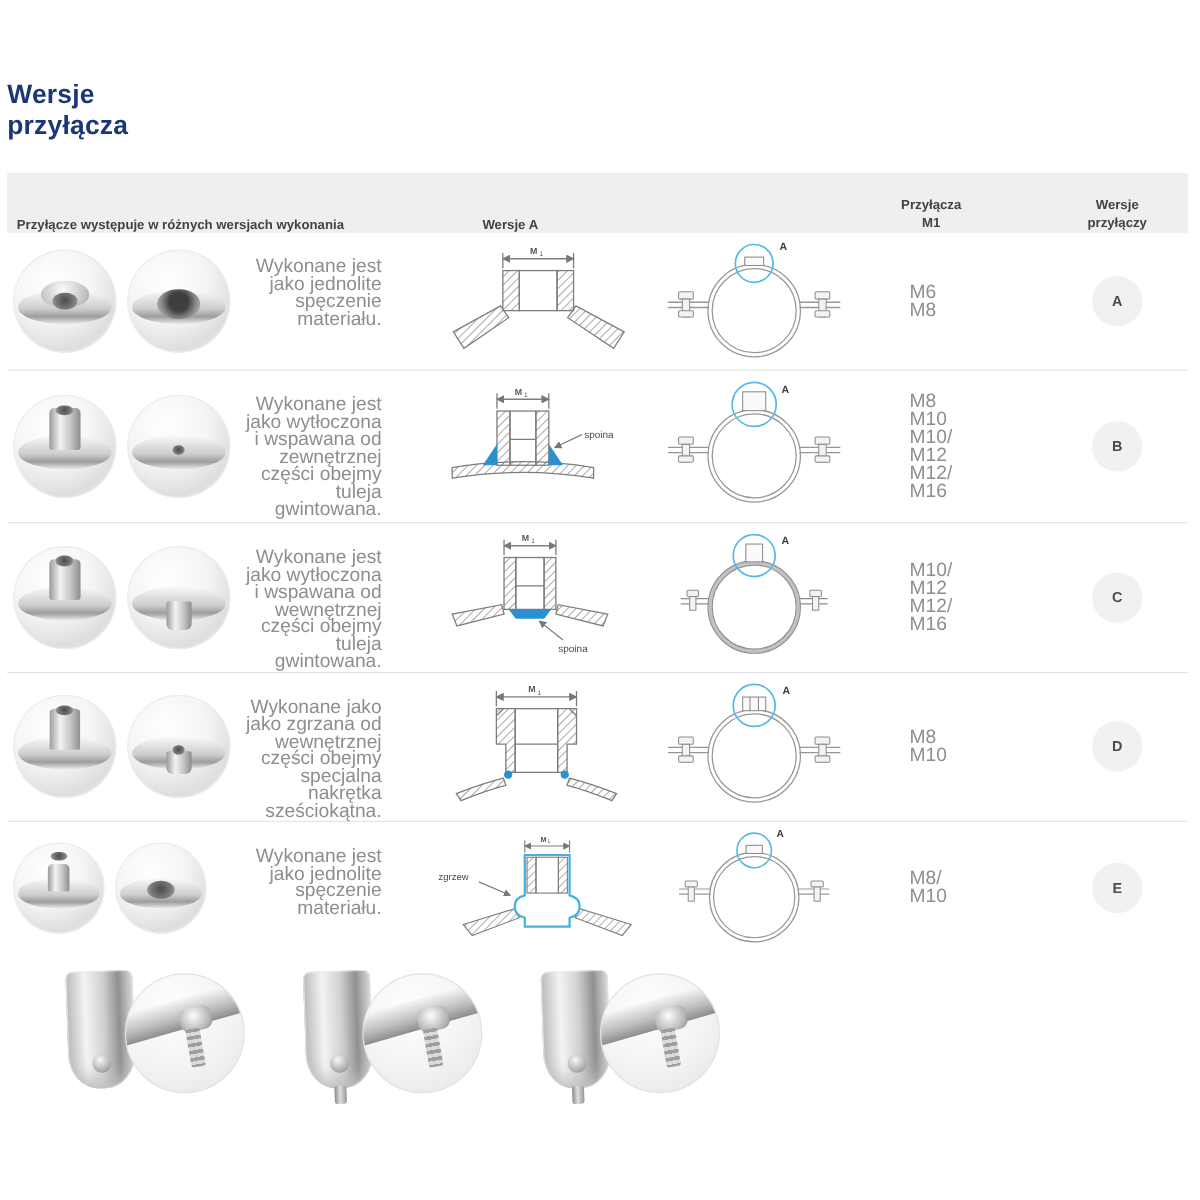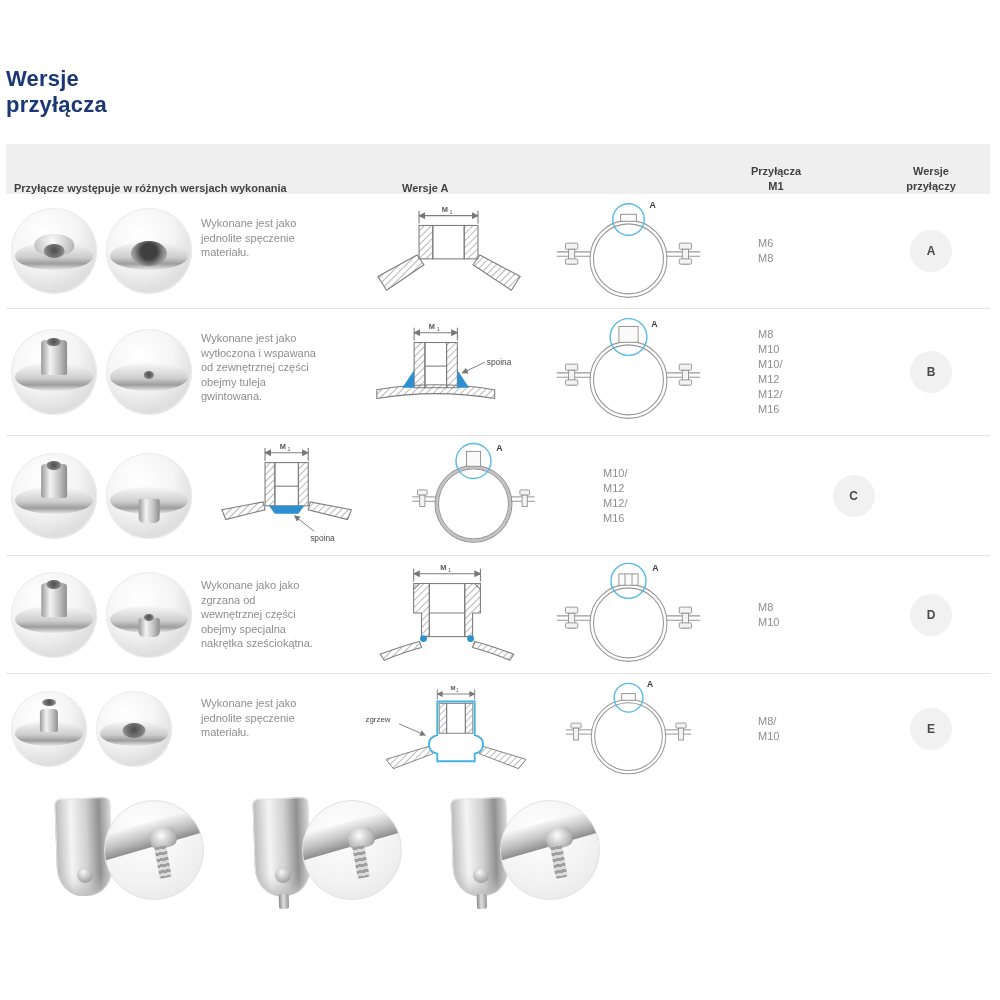--- a/index.html
+++ b/index.html
@@ -19,25 +19,25 @@
   .mbar { margin-top:4px; }
 
   
   .row { display:flex; align-items:center; }
   .row + .row { border-top:1px solid #e4e4e4; }
   .row:last-of-type { border-bottom:1px solid #e4e4e4; }
   .r-a { min-height:106px; } .r-b { min-height:127px; } .r-c { min-height:120px; }
   .r-d { min-height:118px; } .r-e { min-height:111px; }
 
   .c-photos { width:195px; display:flex; gap:9px; padding-left:5px; align-items:center; }
-  .c-desc { width:155px; align-self:stretch; padding:22px 38px 0 0; font-size:11px;
-            line-height:14.5px; color:#8e8e8e; }
+  .c-desc { width:155px; align-self:stretch; padding:22px 38px 0 0; font-size:16px;
+            line-height:14.5px; color:#8e8e8e;text-align:right; }
   .c-section { width:185px; display:flex; justify-content:center; }
   .c-clamp { width:175px; display:flex; justify-content:center; }
-  .c-m1 { width:120px; padding-left:42px; font-size:11px; line-height:15px; color:#8e8e8e; }
+  .c-m1 { width:120px; padding-left:42px; font-size:16px; line-height:15px; color:#8e8e8e; }
   .c-ver { flex:1; display:flex; justify-content:center; padding-left:36px; }
   .badge { width:42px; height:42px; border-radius:50%; background:#f1f1f1; color:#4a4a4a;
            font-size:12px; font-weight:600; display:flex; align-items:center; justify-content:center; }
 
   
   .photo { position:relative; width:86px; height:86px; border-radius:50%; flex:none; overflow:hidden;
     background:radial-gradient(circle at 38% 30%, #ffffff 0%, #f5f5f5 42%, #dedede 72%, #efefef 100%);
     box-shadow:inset 0 0 0 1px #ececec; }
   .r-e .photo { width:76px; height:76px; }
   .pplate { position:absolute; left:5%; right:5%; top:40%; height:32%; border-radius:50%;
@@ -266,20 +266,21 @@
       <span class="photo">
           <span class="pplate"></span>
           <span class="pcyl"></span>
           <span class="phole ontop"></span>
         </span>
       <span class="photo">
           <span class="pplate"></span>
           <span class="pcyl down"></span>
         </span>
     </div>
+    <div class="c-desc">Wykonane jest jako wytłoczona i wspawana od wewnętrznej części obejmy tuleja gwintowana.</div>
     <div class="c-section">
       <svg viewBox="0 0 175 112" width="172" height="110">
         <g stroke="#7d7d7d" stroke-width="1.1">
           <line x1="58" y1="12" x2="102" y2="12" marker-start="url(#arr)" marker-end="url(#arr)"></line>
           <line x1="58" y1="7" x2="58" y2="20"></line>
             <line x1="102" y1="7" x2="102" y2="20"></line>
         </g>
         <text class="dimtxt" x="73" y="8">M</text>
         <text class="dimsub" x="81" y="10">1</text>
         <g fill="url(#hatch)" stroke="#7d7d7d" stroke-width="1.1">

